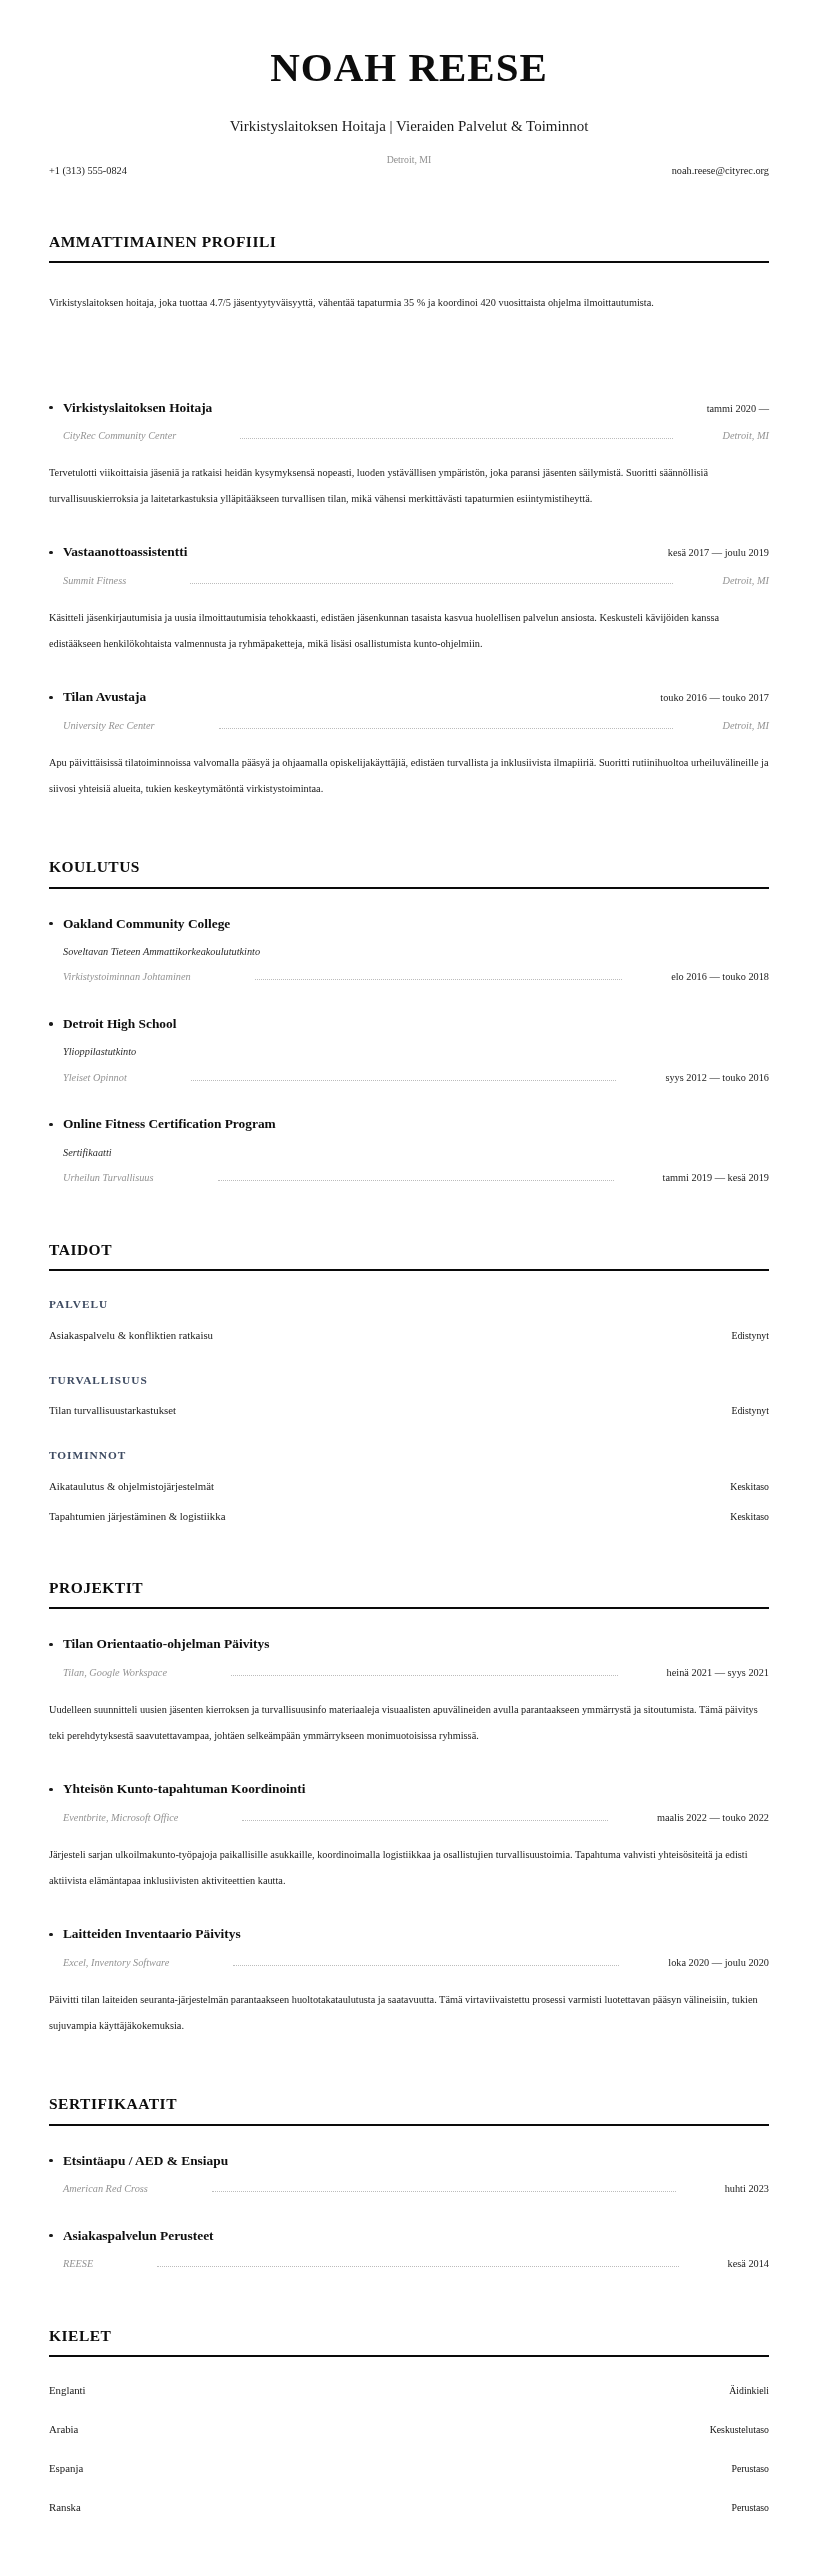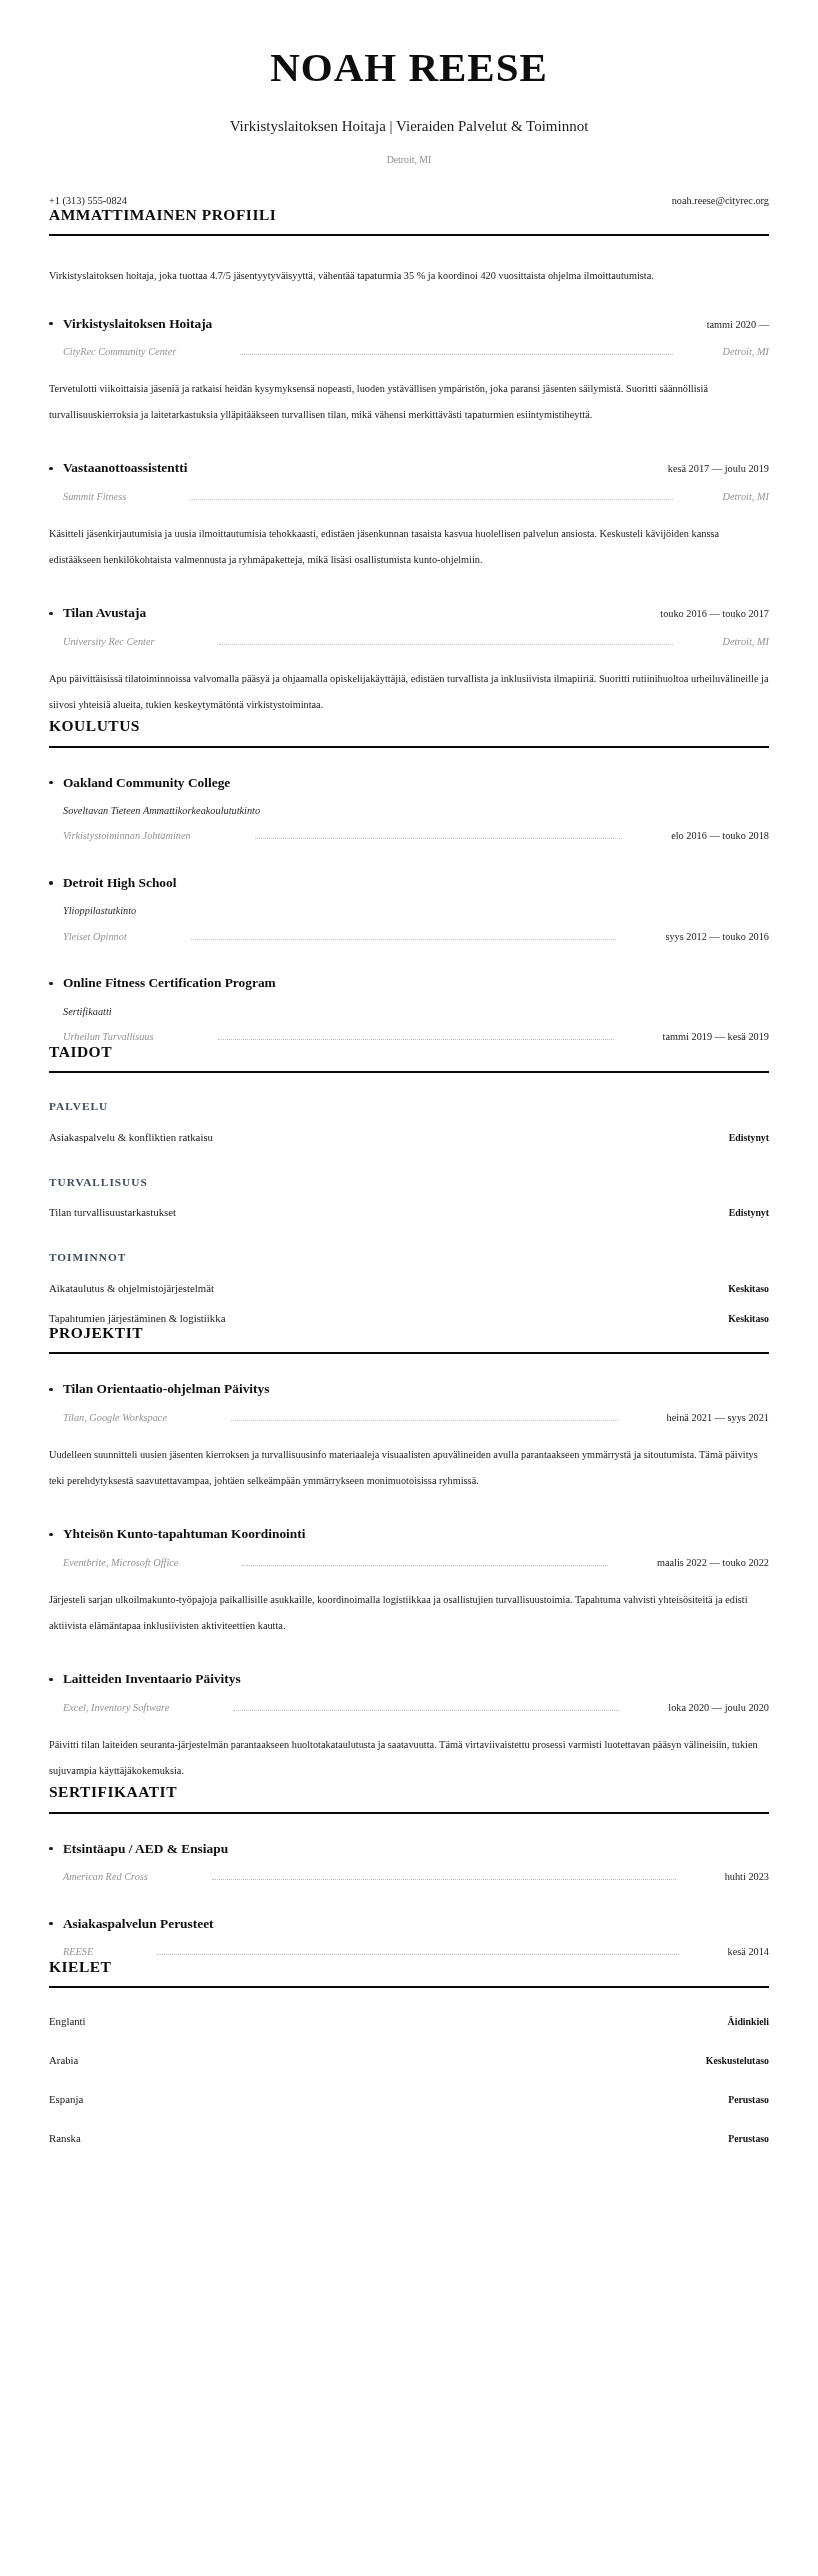--- a/index.html
+++ b/index.html
@@ -17,30 +17,29 @@
     margin: 47px 0 0 0;
     font-size: 41px;
     line-height: 1;
     font-weight: 700;
     letter-spacing: 1px;
     color: #0d0d0d;
   }
   .hdr-title { margin: 30px 0 0 0; font-size: 15px; color: #1c1c1c; }
   .hdr-loc   { margin: 18.5px 0 0 0; font-size: 9.8px; color: #8f8f8f; }
   .contact-row {
-    margin-top: 30px;
     display: flex;
     justify-content: space-between;
     align-items: baseline;
     font-size: 10.3px;
     color: #1c1c1c;
   }
 
   
-  .section { }
+  .section { margin-top: 57px; }
   .section h2 {
     margin: 0;
     font-size: 15.5px;
     font-weight: 700;
     letter-spacing: 0.5px;
     color: #0d0d0d;
     padding-bottom: 10.3px;
     border-bottom: 2.1px solid #0a0a0a;
   }
   .section-body { padding-top: 27px; }
@@ -84,21 +83,21 @@
     color: #3d4a61;
   }
   .section-body .skill-cat:first-child { margin-top: 0; }
   .skill-row, .lang-row {
     display: flex;
     justify-content: space-between;
     align-items: baseline;
     margin-top: 18.5px;
   }
   .skill-row .lbl, .lang-row .lbl { font-size: 10.8px; color: #1a1a1a; }
-  .skill-row .lvl, .lang-row .lvl { font-size: 9.8px; font-weight: 700; color: #111; }
+  .skill-row .lvl, .lang-row .lvl { font-size: 9.8px; font-weight: 400; color: #111; }
   .lang-row { margin-top: 0; margin-bottom: 27px; }
   .lang-row:last-child { margin-bottom: 0; }
 </style>
 </head>
 <body>
 
 <div class="page">
 
   <header class="hdr">
     <h1 class="hdr-name">NOAH REESE</h1>

